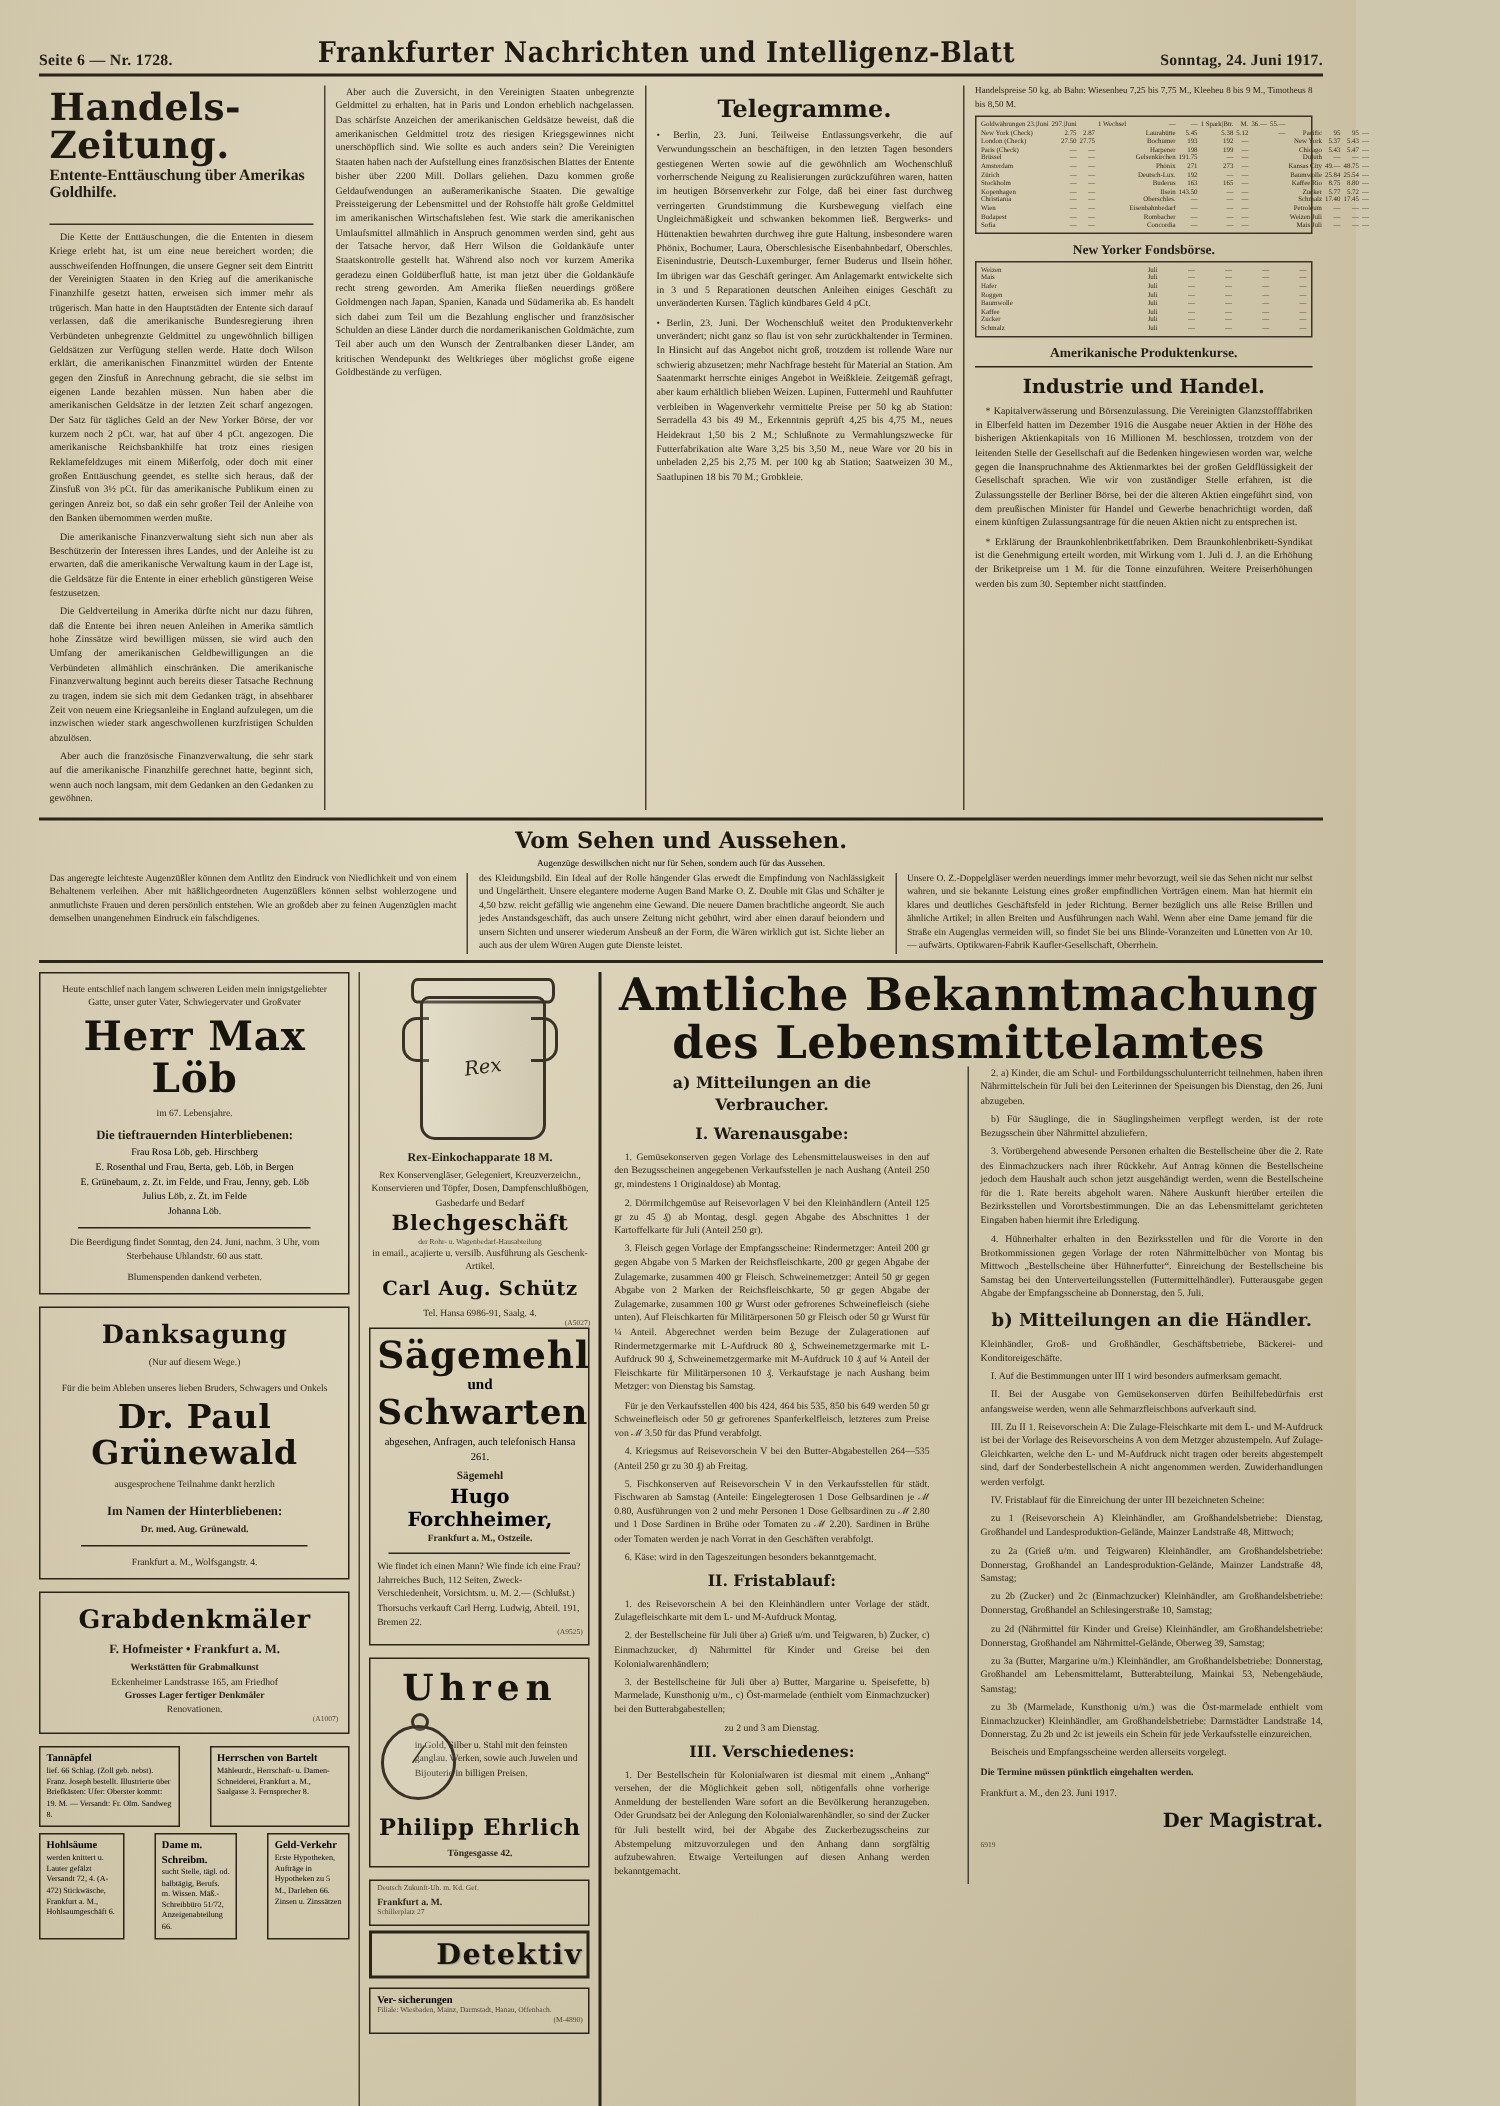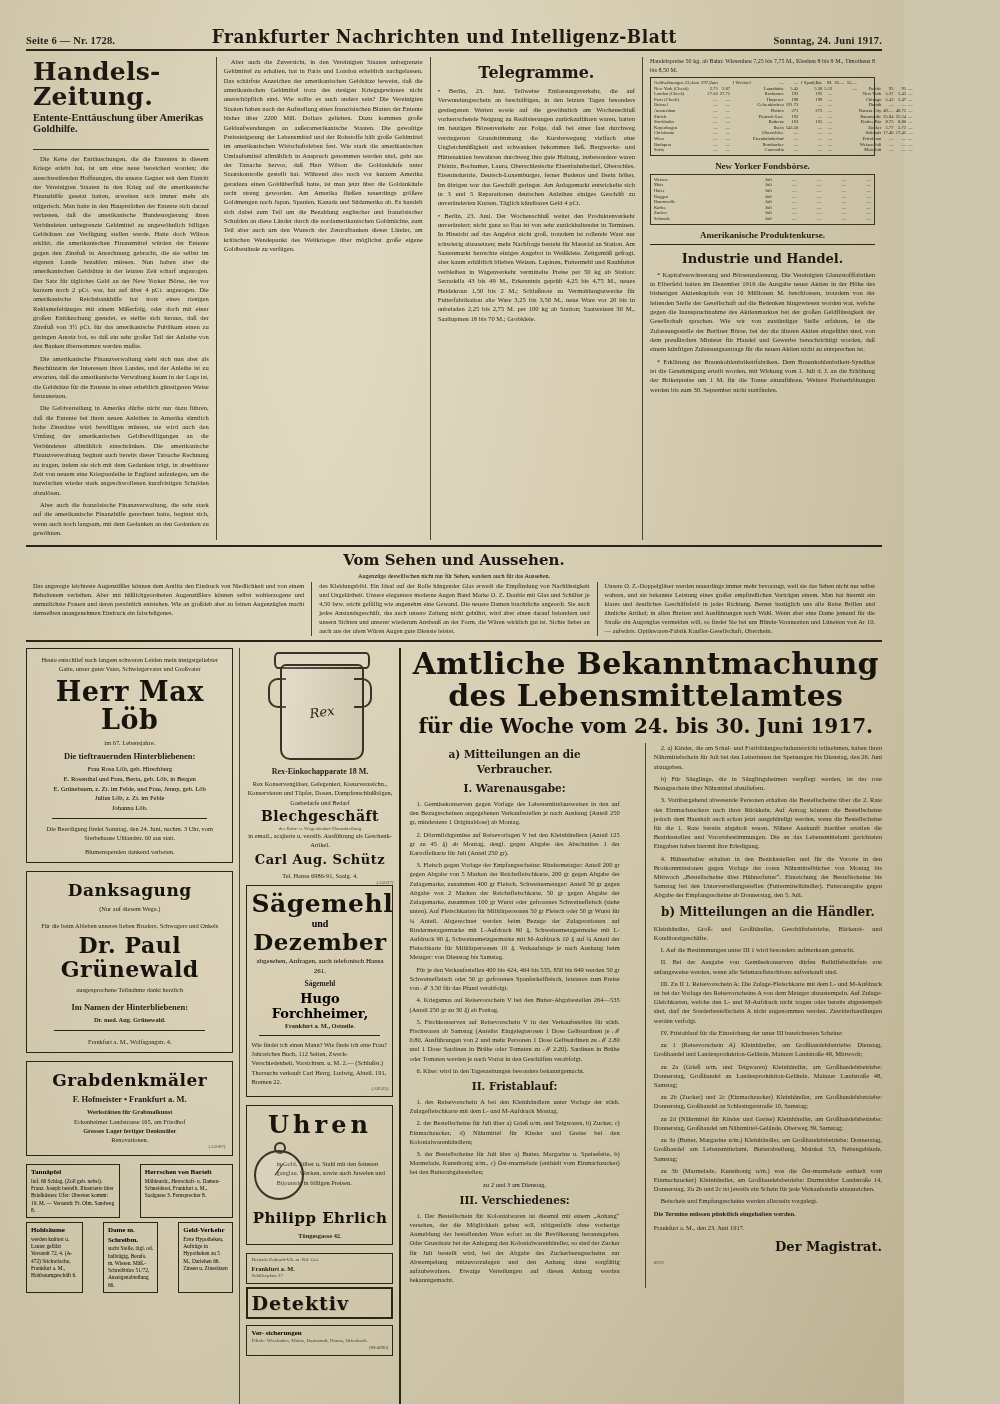--- a/index.html
+++ b/index.html
@@ -171,21 +171,21 @@
   .watch .c{
     position:absolute;left:3px;top:8px;width:46px;height:46px;border:2px solid #3a3226;border-radius:50%;
     background:rgba(255,255,255,0.14);
   }
   .watch .c:after{
     content:"";position:absolute;left:50%;top:50%;width:1px;height:14px;background:#3a3226;transform:translate(-50%,-90%) rotate(35deg);
   }
   .watch .crown{position:absolute;left:23px;top:0;width:8px;height:8px;border:2px solid #3a3226;border-radius:50%;}
 
   .detektiv{
-    border:2px solid #2b2519;text-align:left;padding:3px;margin-bottom:6px;
+    border:2px solid #2b2519;text-align:right;padding:3px;margin-bottom:6px;
   }
   .detektiv .t{
     font-family:"DejaVu Serif", serif;font-size:19px;font-weight:bold;letter-spacing:1px;color:#17140e;
     text-shadow:1px 1px 0 rgba(0,0,0,.15);
   }
 
   
   .amt-h1{
     font-family:"DejaVu Serif", serif;
     text-align:center;font-weight:bold;font-size:30px;line-height:1.05;color:#17140e;letter-spacing:.3px;
@@ -657,21 +657,21 @@
         <div class="tiny">der Rohr- u. Wagenbedarf-Hausabteilung</div>
         <div class="ad-small">in email., acajierte u. versilb. Ausführung als Geschenk-Artikel.</div>
         <div class="ad-name sm" style="font-size:13px;">Carl Aug. Schütz</div>
         <div class="ad-small">Tel. Hansa 6986-91, Saalg. 4.</div>
         <div class="tiny" style="text-align:right;">(A5027)</div>
       </div>
 
       <div class="saege">
         <div class="big">Sägemehl</div>
         <div class="und">und</div>
-        <div class="big2">Dezember</div>
+        <div class="big2">Schwarten</div>
         <div class="mid">abgesehen, Anfragen, auch telefonisch Hansa 261.</div>
         <div class="ad-sub" style="font-size:7.5px;">Sägemehl</div>
         <div class="nm">Hugo Forchheimer,</div>
         <div class="ad-small b">Frankfurt a. M., Ostzeile.</div>
         <div class="rule" style="margin:4px 8px;"></div>
         <div class="ad-small" style="text-align:left;">Wie findet ich einen Mann? Wie finde ich eine Frau? Jahrreiches Buch, 112 Seiten, Zweck-Verschiedenheit, Vorsichtsm. u. M. 2.— (Schlußst.) Thorsuchs verkauft Carl Herrg. Ludwig, Abteil. 191, Bremen 22.</div>
         <div class="tiny" style="text-align:right;">(A9525)</div>
       </div>
 
       <div class="uhren">
@@ -700,21 +700,20 @@
           <b>Ver-</b>
           <b>sicherungen</b>
           <div class="tiny">Filiale: Wiesbaden, Mainz, Darmstadt, Hanau, Offenbach.</div>
           <div class="tiny" style="text-align:right;">(M-4890)</div>
         </div>
       </div>
     </div>
 
     <div class="lcol amt">
       <div class="amt-h1">Amtliche Bekanntmachung des Lebensmittelamtes</div>
-      <div class="amt-h3">für die Woche vom 24. bis 30. Juni 1917.</div>
 
       <div class="amt-cols">
         <div class="amt-col left">
           <div class="amt-sec">a) Mitteilungen an die Verbraucher.</div>
           <div class="amt-sec">I. Warenausgabe:</div>
           <p>1. Gemüsekonserven gegen Vorlage des Lebensmittelausweises in den auf den Bezugsscheinen angegebenen Verkaufsstellen je nach Aushang (Anteil 250 gr, mindestens 1 Originaldose) ab Montag.</p>
           <p>2. Dörrmilchgemüse auf Reisevorlagen V bei den Kleinhändlern (Anteil 125 gr zu 45 ₰) ab Montag, desgl. gegen Abgabe des Abschnittes 1 der Kartoffelkarte für Juli (Anteil 250 gr).</p>
           <p>3. Fleisch gegen Vorlage der Empfangsscheine: Rindermetzger: Anteil 200 gr gegen Abgabe von 5 Marken der Reichsfleischkarte, 200 gr gegen Abgabe der Zulagemarke, zusammen 400 gr Fleisch. Schweinemetzger: Anteil 50 gr gegen Abgabe von 2 Marken der Reichsfleischkarte, 50 gr gegen Abgabe der Zulagemarke, zusammen 100 gr Wurst oder gefrorenes Schweinefleisch (siehe unten). Auf Fleischkarten für Militärpersonen 50 gr Fleisch oder 50 gr Wurst für ¼ Anteil. Abgerechnet werden beim Bezuge der Zulagerationen auf Rindermetzgermarke mit L-Aufdruck 80 ₰, Schweinemetzgermarke mit L-Aufdruck 90 ₰, Schweinemetzgermarke mit M-Aufdruck 10 ₰ auf ¼ Anteil der Fleischkarte für Militärpersonen 10 ₰. Verkaufstage je nach Aushang beim Metzger: von Dienstag bis Samstag.</p>
           <p>Für je den Verkaufsstellen 400 bis 424, 464 bis 535, 850 bis 649 werden 50 gr Schweinefleisch oder 50 gr gefrorenes Spanferkelfleisch, letzteres zum Preise von ℳ 3.50 für das Pfund verabfolgt.</p>
           <p>4. Kriegsmus auf Reisevorschein V bei den Butter-Abgabestellen 264—535 (Anteil 250 gr zu 30 ₰) ab Freitag.</p>

